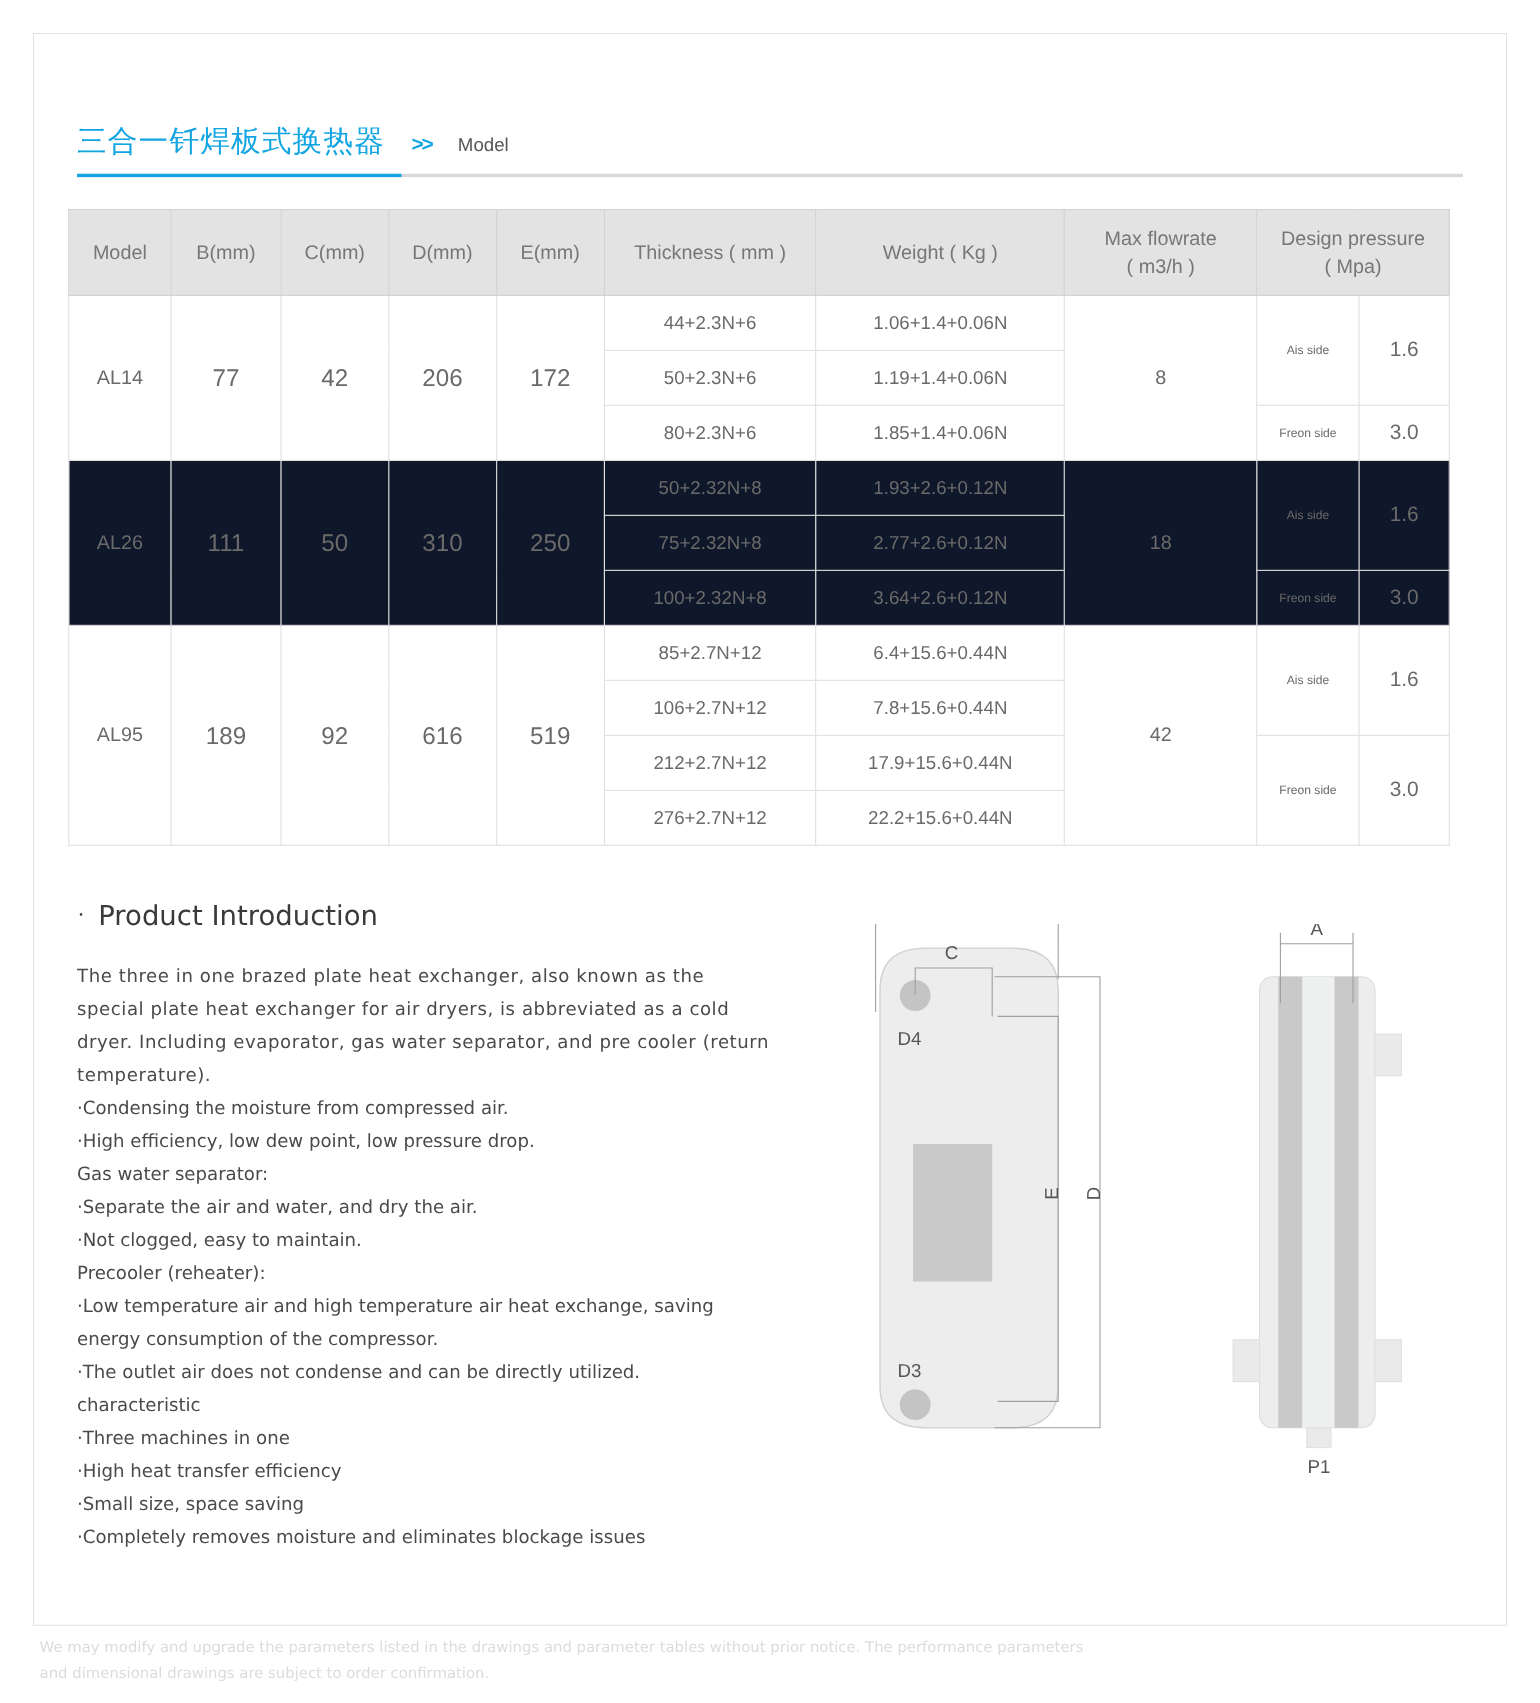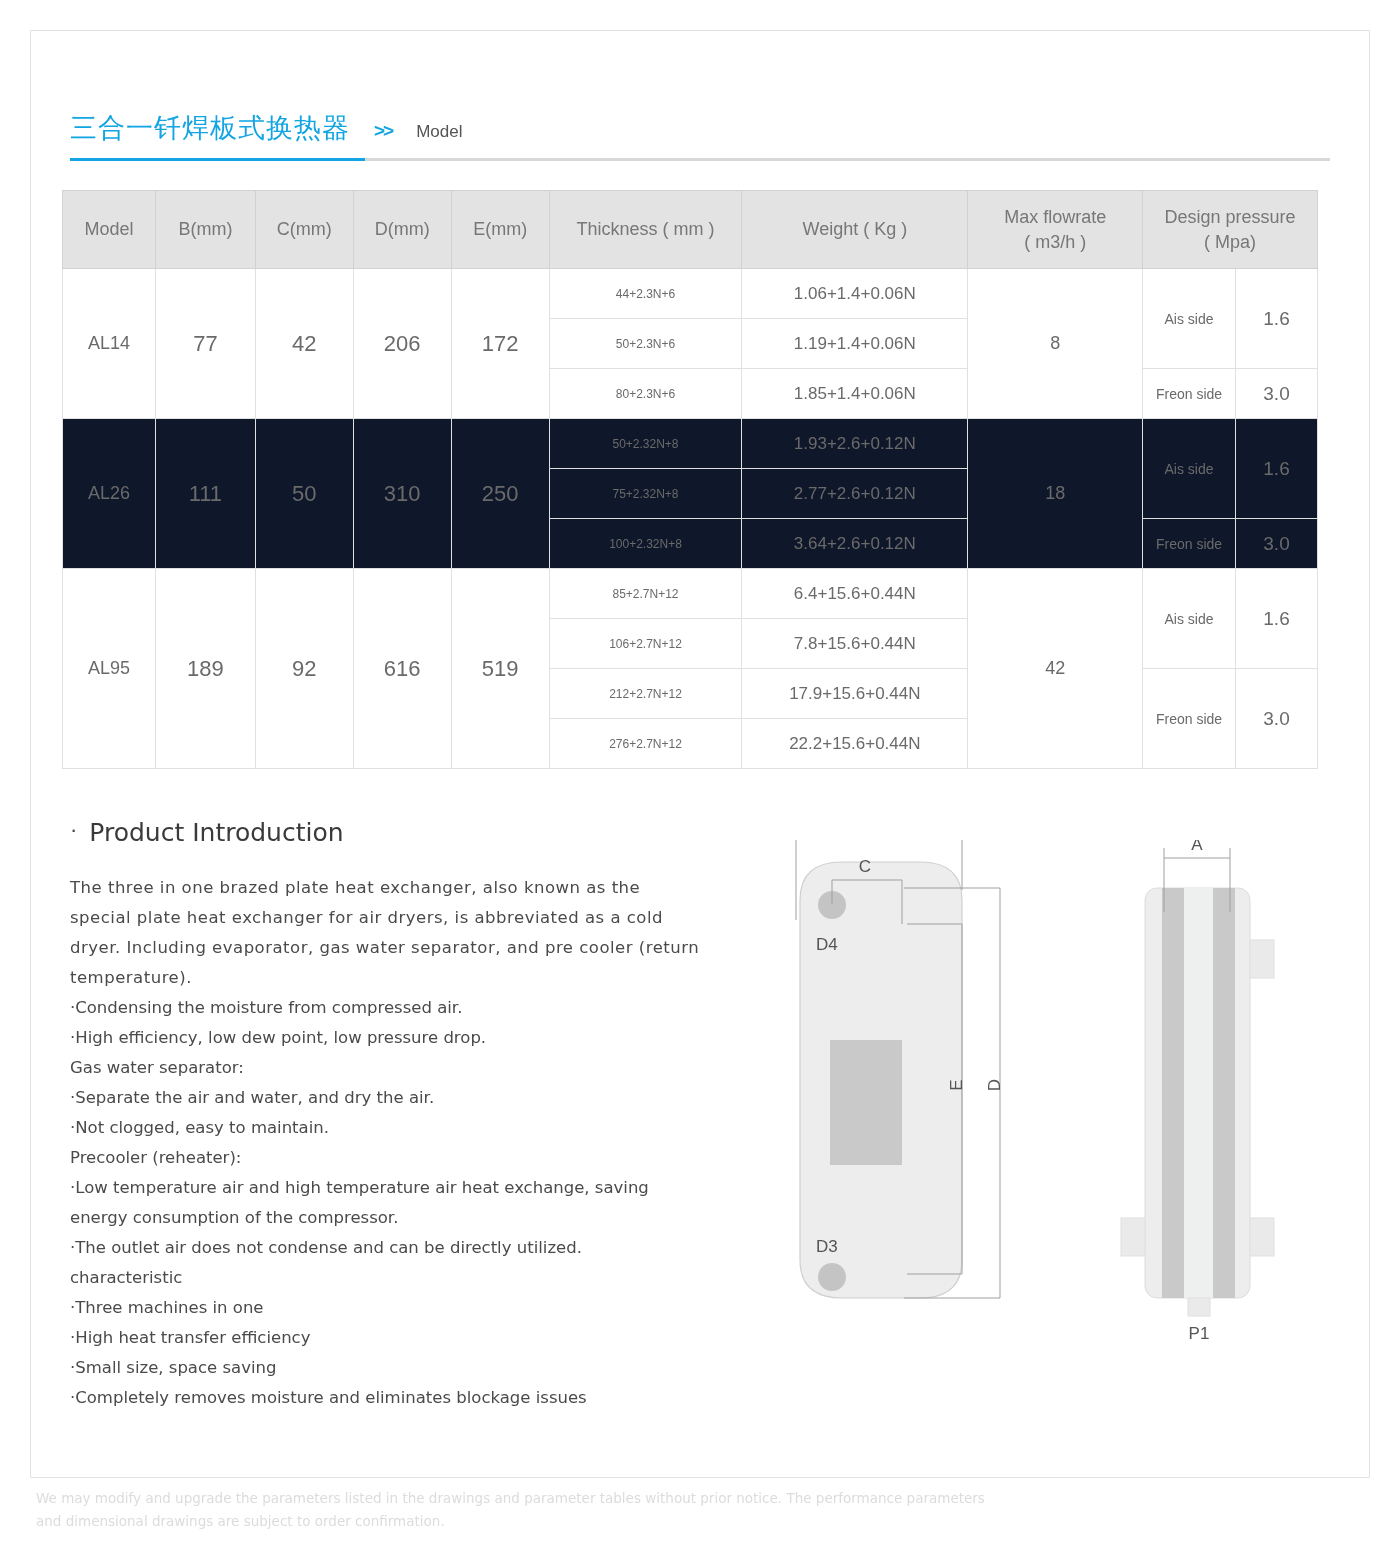--- a/index.html
+++ b/index.html
@@ -84,24 +84,24 @@
     font-size: 18px;
     color: #777;
     line-height: 1.35;
     border-color: #d2d2d2;
   }
   .spec-table tbody td { height: 50px; }
   .grp-shade td { background: #0f172a; }
   .grp-plain td { background: #ffffff; }
   .cell-model { font-size: 18px; }
   .cell-dim  { font-size: 22px; }
-  .cell-thk  { font-size: 12px; }
+  .cell-thk  { font-size: 17px; }
   .cell-wt   { font-size: 17px; }
   .cell-flow { font-size: 18px; }
-  .cell-side { font-size: 14px; color: #777; margin-top: 20px; }
+  .cell-side { font-size: 11px; color: #777; margin-top: 20px; }
   .cell-press{ font-size: 19px; color: #666; }
   .col-model { width: 93px; }
   .col-b { width: 100px; }
   .col-c { width: 98px; }
   .col-d { width: 98px; }
   .col-e { width: 98px; }
   .col-thk { width: 193px; }
   .col-wt { width: 226px; }
   .col-flow { width: 175px; }
   .col-side { width: 93px; }

